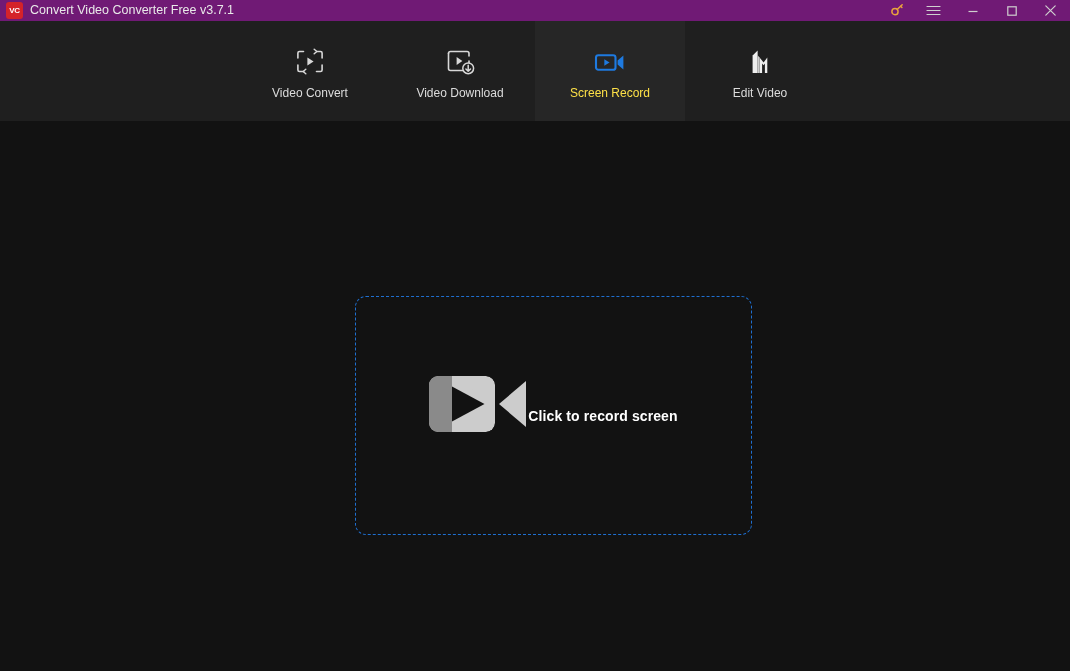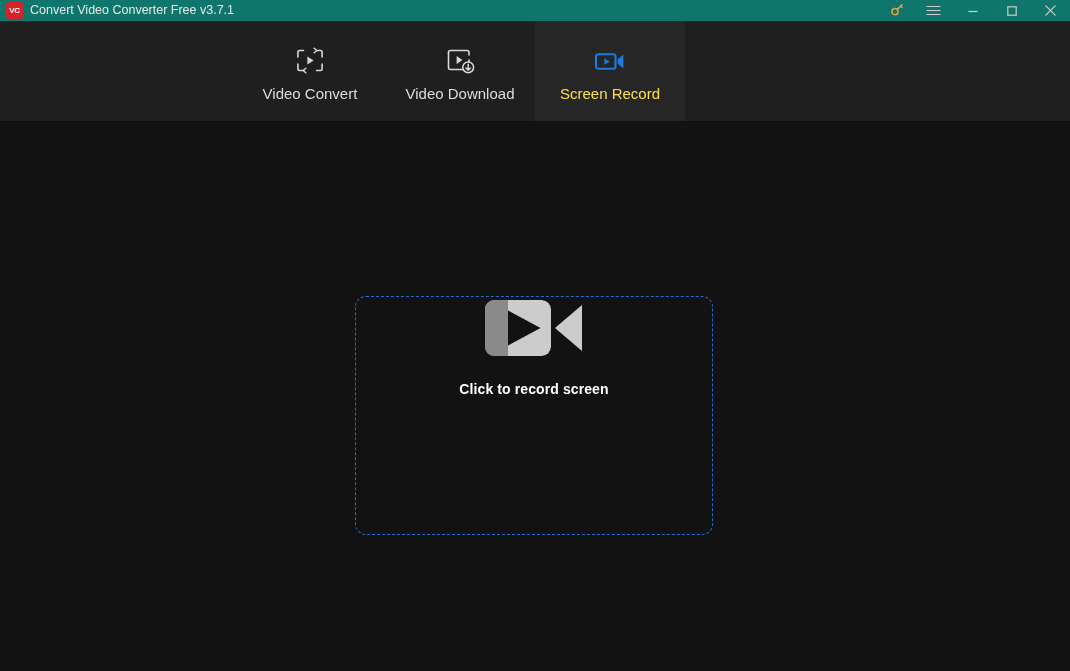--- a/index.html
+++ b/index.html
@@ -20,21 +20,21 @@
     width: 1070px;
     height: 671px;
     background: #121212;
     display: flex;
     flex-direction: column;
   }
 
   
   .titlebar {
     height: 21px;
-    background: #0f766e;
+    background: #701a75;
     display: flex;
     align-items: center;
     padding: 0 0 0 6px;
     flex: 0 0 auto;
     position: relative;
     z-index: 5;
   }
   .logo {
     width: 17px;
     height: 17px;
@@ -104,45 +104,46 @@
   }
   .tab-icon {
     height: 38px;
     display: flex;
     align-items: center;
     justify-content: center;
     margin-bottom: 6px;
   }
   .tab-icon svg { display: block; }
   .tab-label {
-    font-size: 15px;
+    font-size: 12px;
     color: #dcdcdc;
     line-height: 1;
   }
   .tab.active .tab-label {
     color: #fde047;
   }
 
   
   .main {
     flex: 1 1 auto;
     background: #121212;
     position: relative;
   }
   .dropzone {
     position: absolute;
     left: 355px;
     top: 175px;
-    width: 358px;
+    width: 397px;
     height: 239px;
     border: 1.5px dashed #1f6fd0;
     border-radius: 11px;
     display: flex;
-    flex-direction: column;
-    align-items: center;
+    flex-direction: row;
+    align-items: center;
+    justify-content: center;
     cursor: pointer;
     box-sizing: border-box;
   }
   .dropzone-icon {
     margin-bottom: 23px;
   }
   .dropzone-icon svg { display: block; }
   .dropzone-label {
     font-size: 14px;
     font-weight: bold;
@@ -238,20 +239,30 @@
         <div class="tab-icon">
           <svg width="34" height="28" viewBox="0 0 34 28">
             <rect x="3" y="7.2" width="19.5" height="14.6" rx="2.4" fill="none" stroke="#1e7ae0" stroke-width="2.1"></rect>
             <path d="M11.3 11.3 L16.6 14.5 L11.3 17.7 Z" fill="#1e7ae0"></path>
             <path d="M24.6 12.6 L30.4 7.6 V21.4 L24.6 16.4 Z" fill="#1e7ae0"></path>
           </svg>
         </div>
         <div class="tab-label">Screen Record</div>
       </div>
 
+      <div class="tab">
+        <div class="tab-icon">
+          <svg width="32" height="30" viewBox="0 0 32 30">
+            <path d="M8.6 26 V8.4 L13.6 3.6 V26 Z" fill="#efefef"></path>
+            <path d="M15.6 26 V10.6 L19.6 15.4 L23.3 10.6 V26 H20.9 V16.6 L19.6 18.3 L18.1 16.6 V26 Z" fill="#efefef"></path>
+            <path d="M15.6 10.6 L13.6 8.2 V26 H15.6 Z" fill="#cfcfcf"></path>
+          </svg>
+        </div>
+        <div class="tab-label">Edit Video</div>
+      </div>
 
     </div>
   </div>
 
   <div class="main">
     <div class="dropzone">
       <div class="dropzone-icon">
         <svg width="99" height="62" viewBox="0 0 99 62">
           <defs>
             <clipPath id="bodyclip">

